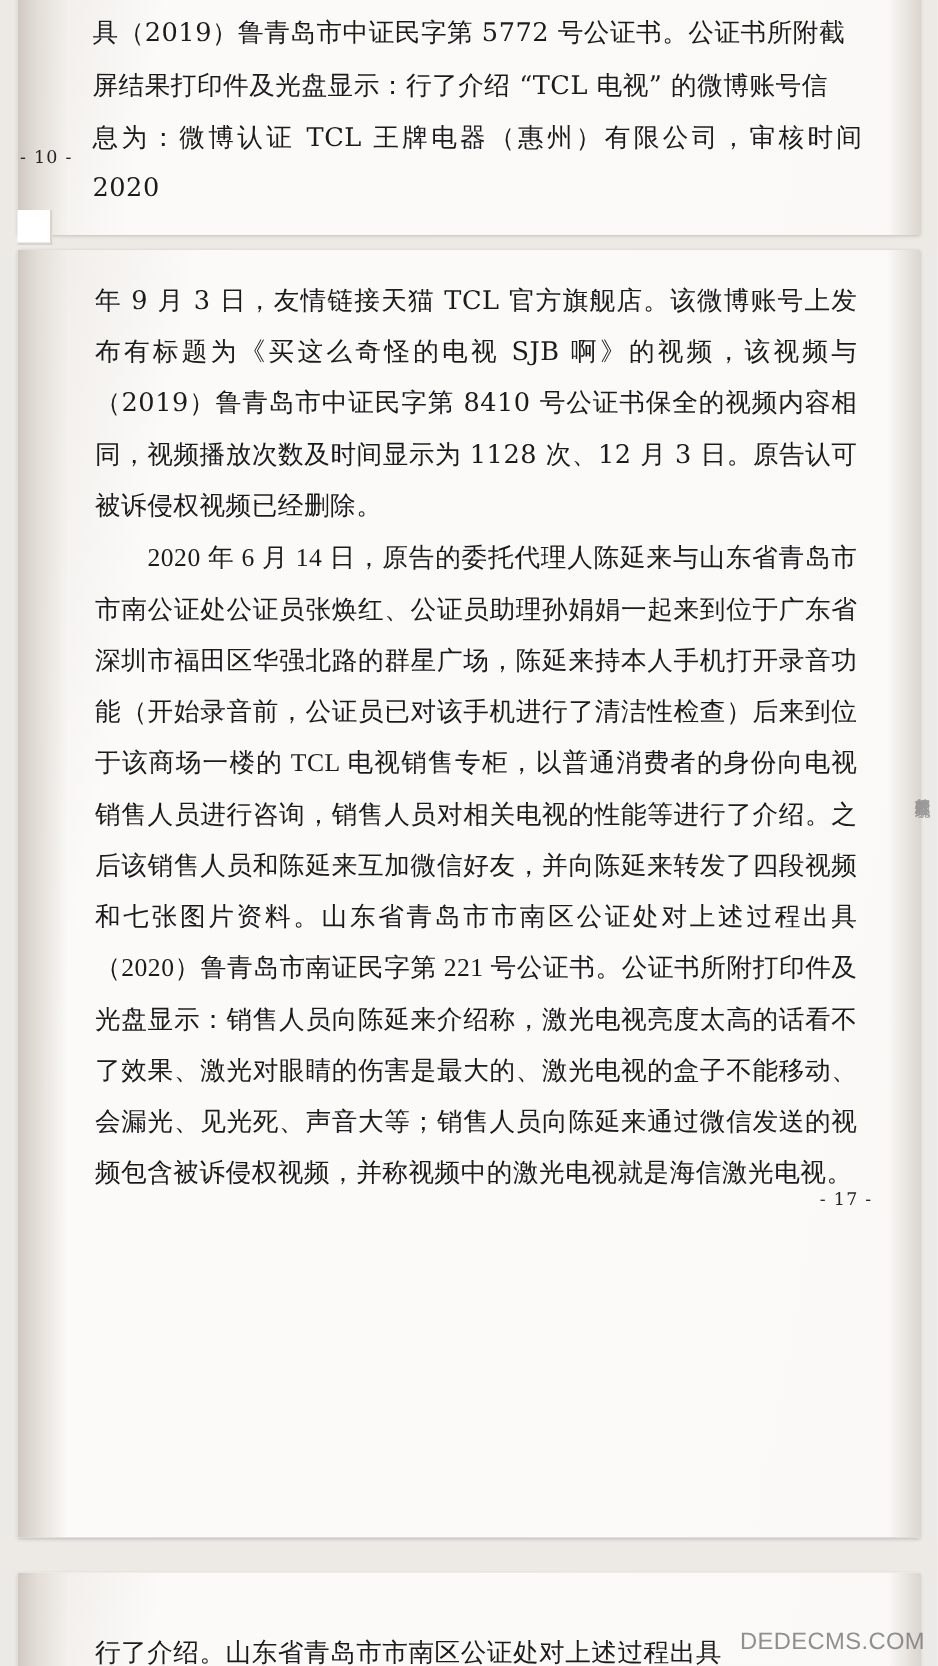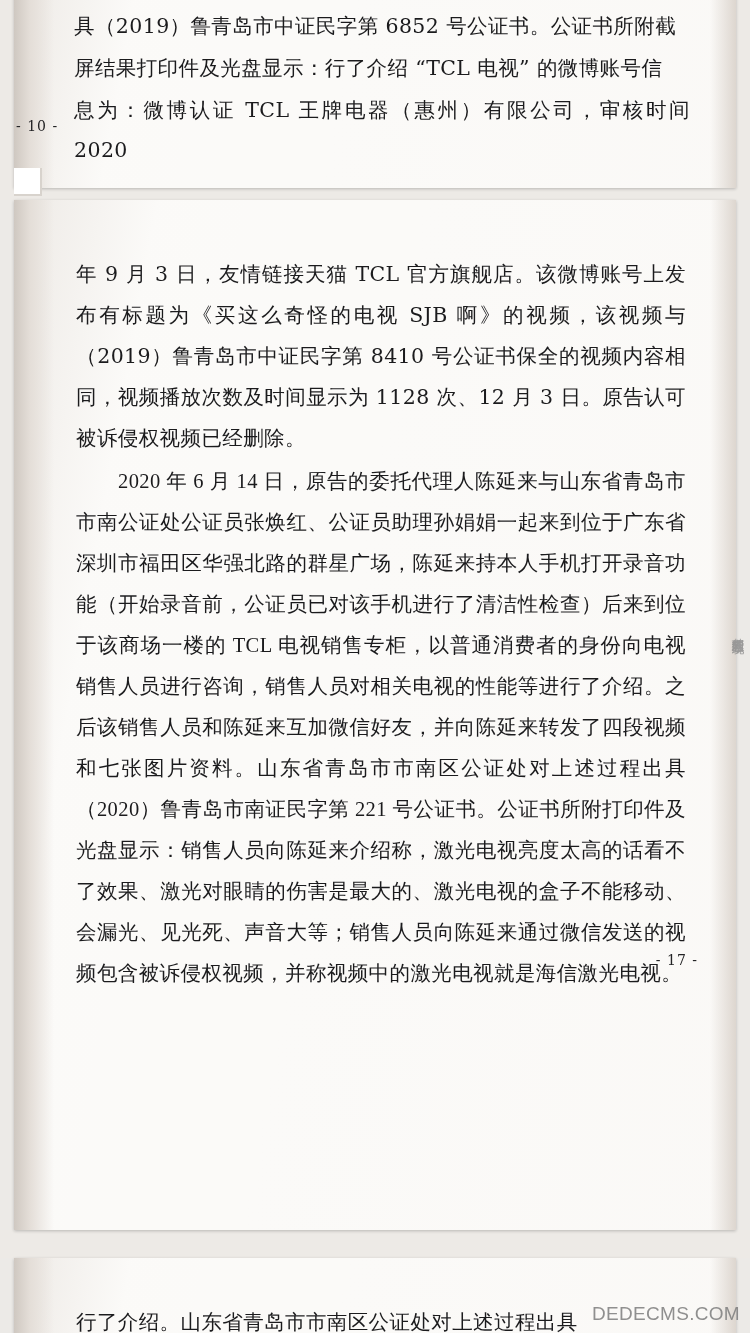--- a/index.html
+++ b/index.html
@@ -54,22 +54,21 @@
   #sheet-prev .inner {
     padding: 0 46px 0 60px;
   }
 
   
   #sheet-main {
     top: 200px;
     height: 1030px;
   }
   #sheet-main .inner {
-    padding: 34px 50px 10px 62px;
-    margin-top: 20px;
+    padding: 20px 50px 10px 62px;
   }
 
   
   #sheet-next {
     top: 1258px;
     height: 80px;
   }
   #sheet-next .inner {
     padding: 44px 50px 0 62px;
   }
@@ -175,21 +174,21 @@
 <div class="page-stack">
 
   <div class="bg-strip" id="bg-top"></div>
   <div class="bg-strip" id="bg-mid"></div>
 
   <div class="sheet" id="sheet-prev">
     <div class="gutter"></div>
     <div class="gutter-right"></div>
     <div class="inner">
       <p class="para tight" style="margin-top:-30px;opacity:0.95">日对上述操作过程出</p>
-      <p class="para tight">具（2019）鲁青岛市中证民字第 6852 号公证书。公证书所附截</p>
+      <p class="para tight">具（2019）鲁青岛市中证民字第 5772 号公证书。公证书所附截</p>
       <p class="para tight">屏结果打印件及光盘显示：行了介绍 “TCL 电视” 的微博账号信</p>
       <p class="para tight">息为：微博认证 TCL 王牌电器（惠州）有限公司，审核时间 2020</p>
     </div>
   </div>
   <div class="page-num" id="page-num-10">- 10 -</div>
   <div class="torn"></div>
 
   <div class="sheet" id="sheet-main">
     <div class="gutter"></div>
     <div class="gutter-right"></div>

